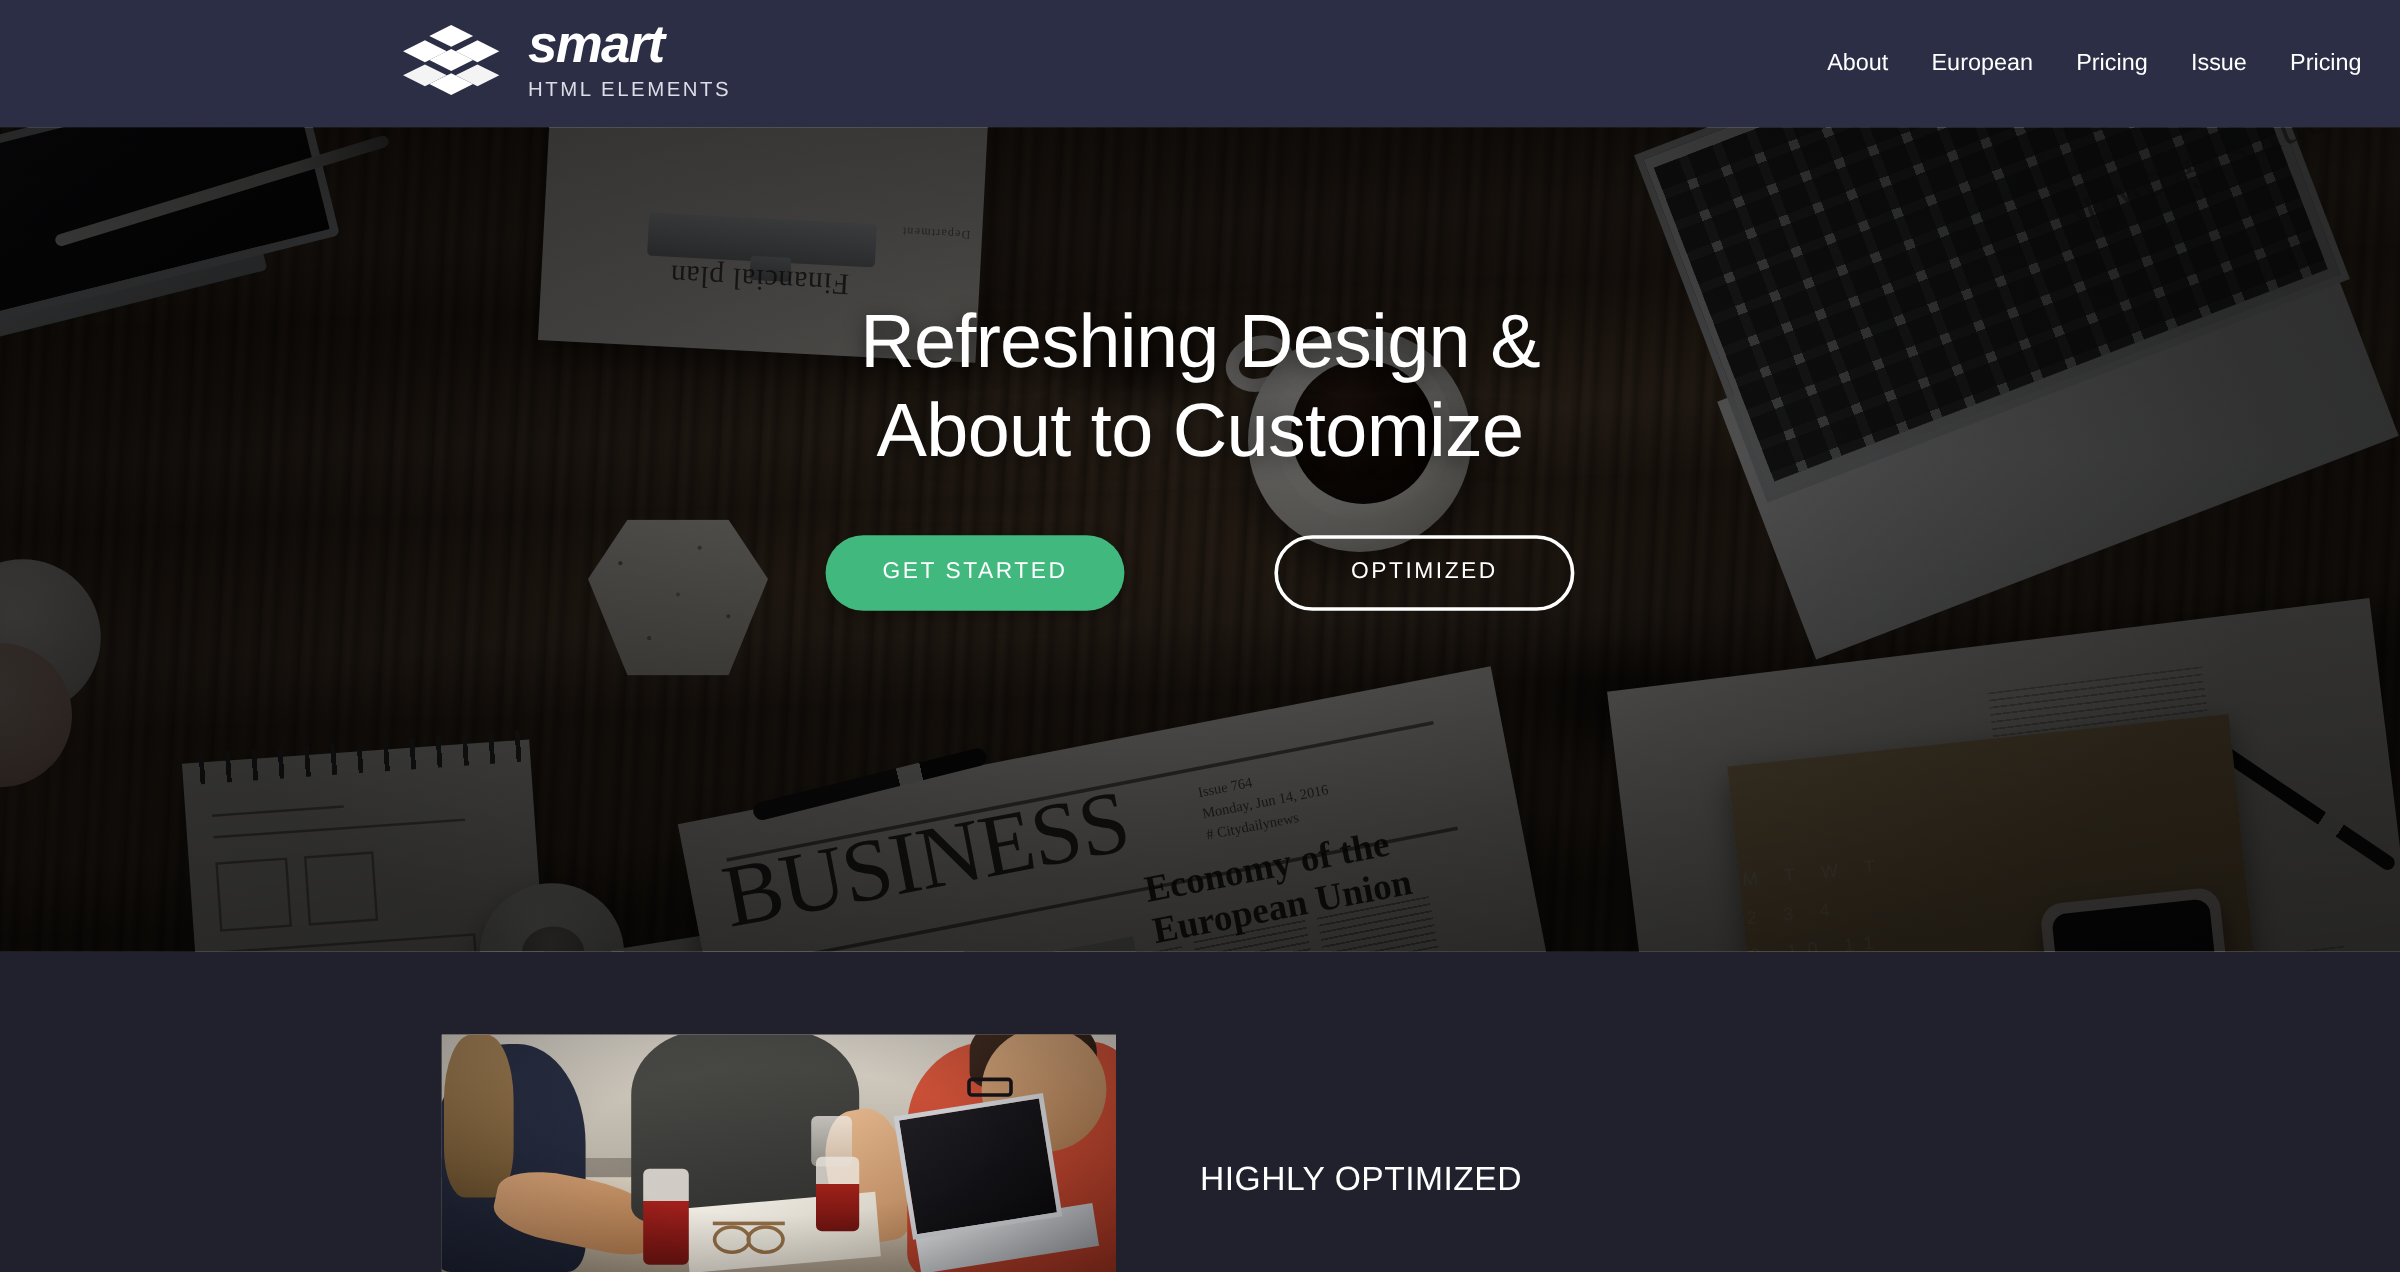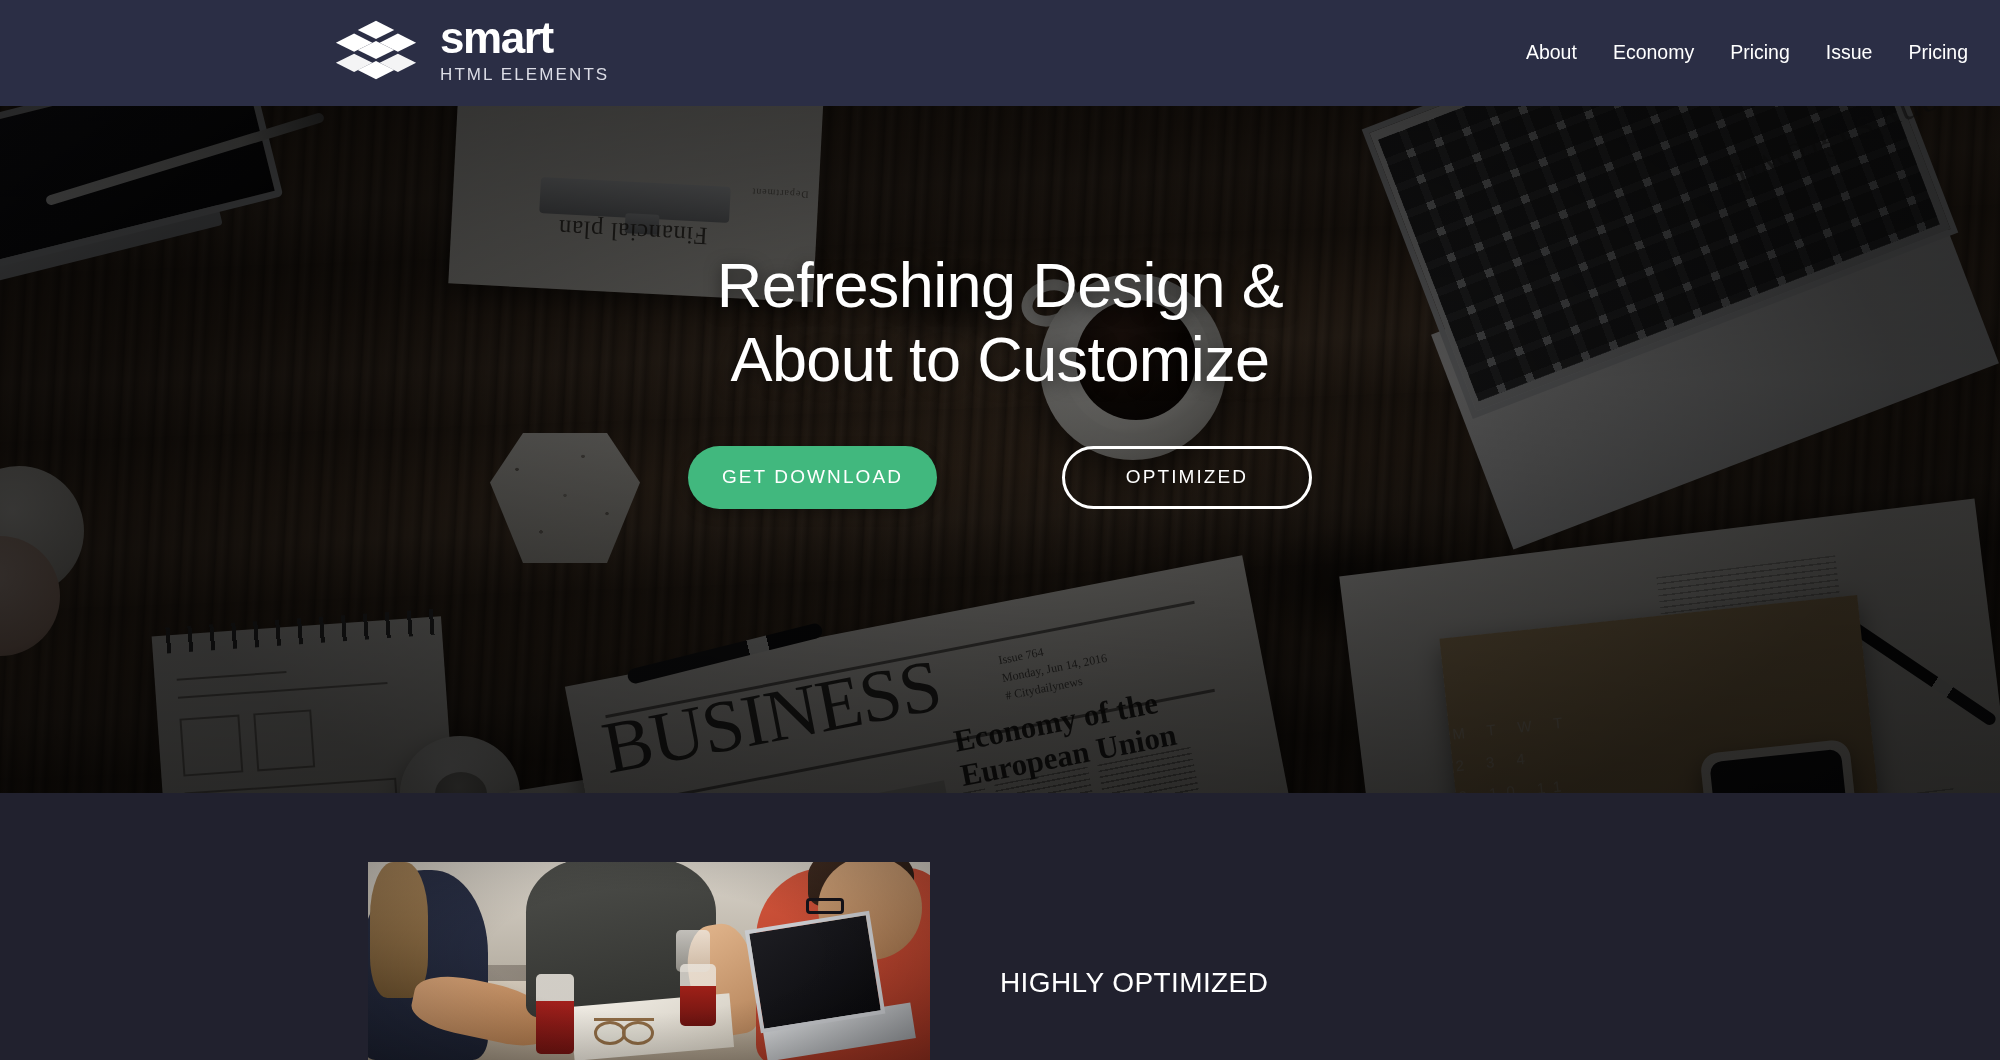--- a/index.html
+++ b/index.html
@@ -22,21 +22,21 @@
   }
   .brand {
     position:absolute; left:330px; top:16px;
     display:flex; align-items:center; gap:18px;
     text-decoration:none;
   }
   .brand-mark { width:92px; height:62px; display:block; flex:0 0 auto; }
   .brand-text { display:flex; flex-direction:column; justify-content:center; }
   .brand-name {
     font-size:44px; font-weight:bold; color:#ffffff;
-    line-height:1.0; letter-spacing:-1.4px;
+    line-height:1.0; letter-spacing:-1.4px;font-style:italic;
   }
   .brand-sub {
     font-size:17px; color:#dcdde6; line-height:1.0;
     letter-spacing:2.1px; margin-top:6px;
   }
 
   .main-nav {
     position:absolute; right:0; top:0; height:106px;
     display:flex; align-items:center; gap:0;
     padding-right:14px;
@@ -533,21 +533,21 @@
         </g>
       </svg>
       <span class="brand-text">
         <span class="brand-name">smart</span>
         <span class="brand-sub">HTML ELEMENTS</span>
       </span>
     </a>
 
     <nav class="main-nav">
       <a class="nav-link" href="#">About</a>
-      <a class="nav-link" href="#">Economy</a>
+      <a class="nav-link" href="#">European</a>
       <a class="nav-link" href="#">Pricing</a>
       <a class="nav-link" href="#">Issue</a>
       <a class="nav-link" href="#">Pricing</a>
     </nav>
   </header>
 
   <section class="hero">
 
     <div class="hero-photo">
       <div class="wood"></div>
@@ -646,21 +646,21 @@
 
       <div class="hero-shade"></div>
     </div>
 
     <div class="hero-inner">
       <h1 class="hero-title">
         <span>Refreshing Design &amp;</span><br>
         <span>About to Customize</span>
       </h1>
       <div class="hero-actions">
-        <a class="btn btn-primary" href="#">GET DOWNLOAD</a>
+        <a class="btn btn-primary" href="#">GET STARTED</a>
         <a class="btn btn-ghost" href="#">OPTIMIZED</a>
       </div>
     </div>
   </section>
 
   <section class="feature">
 
     <div class="feature-photo">
       <div class="fp-bg"></div>
       <div class="fp-wall"></div>

